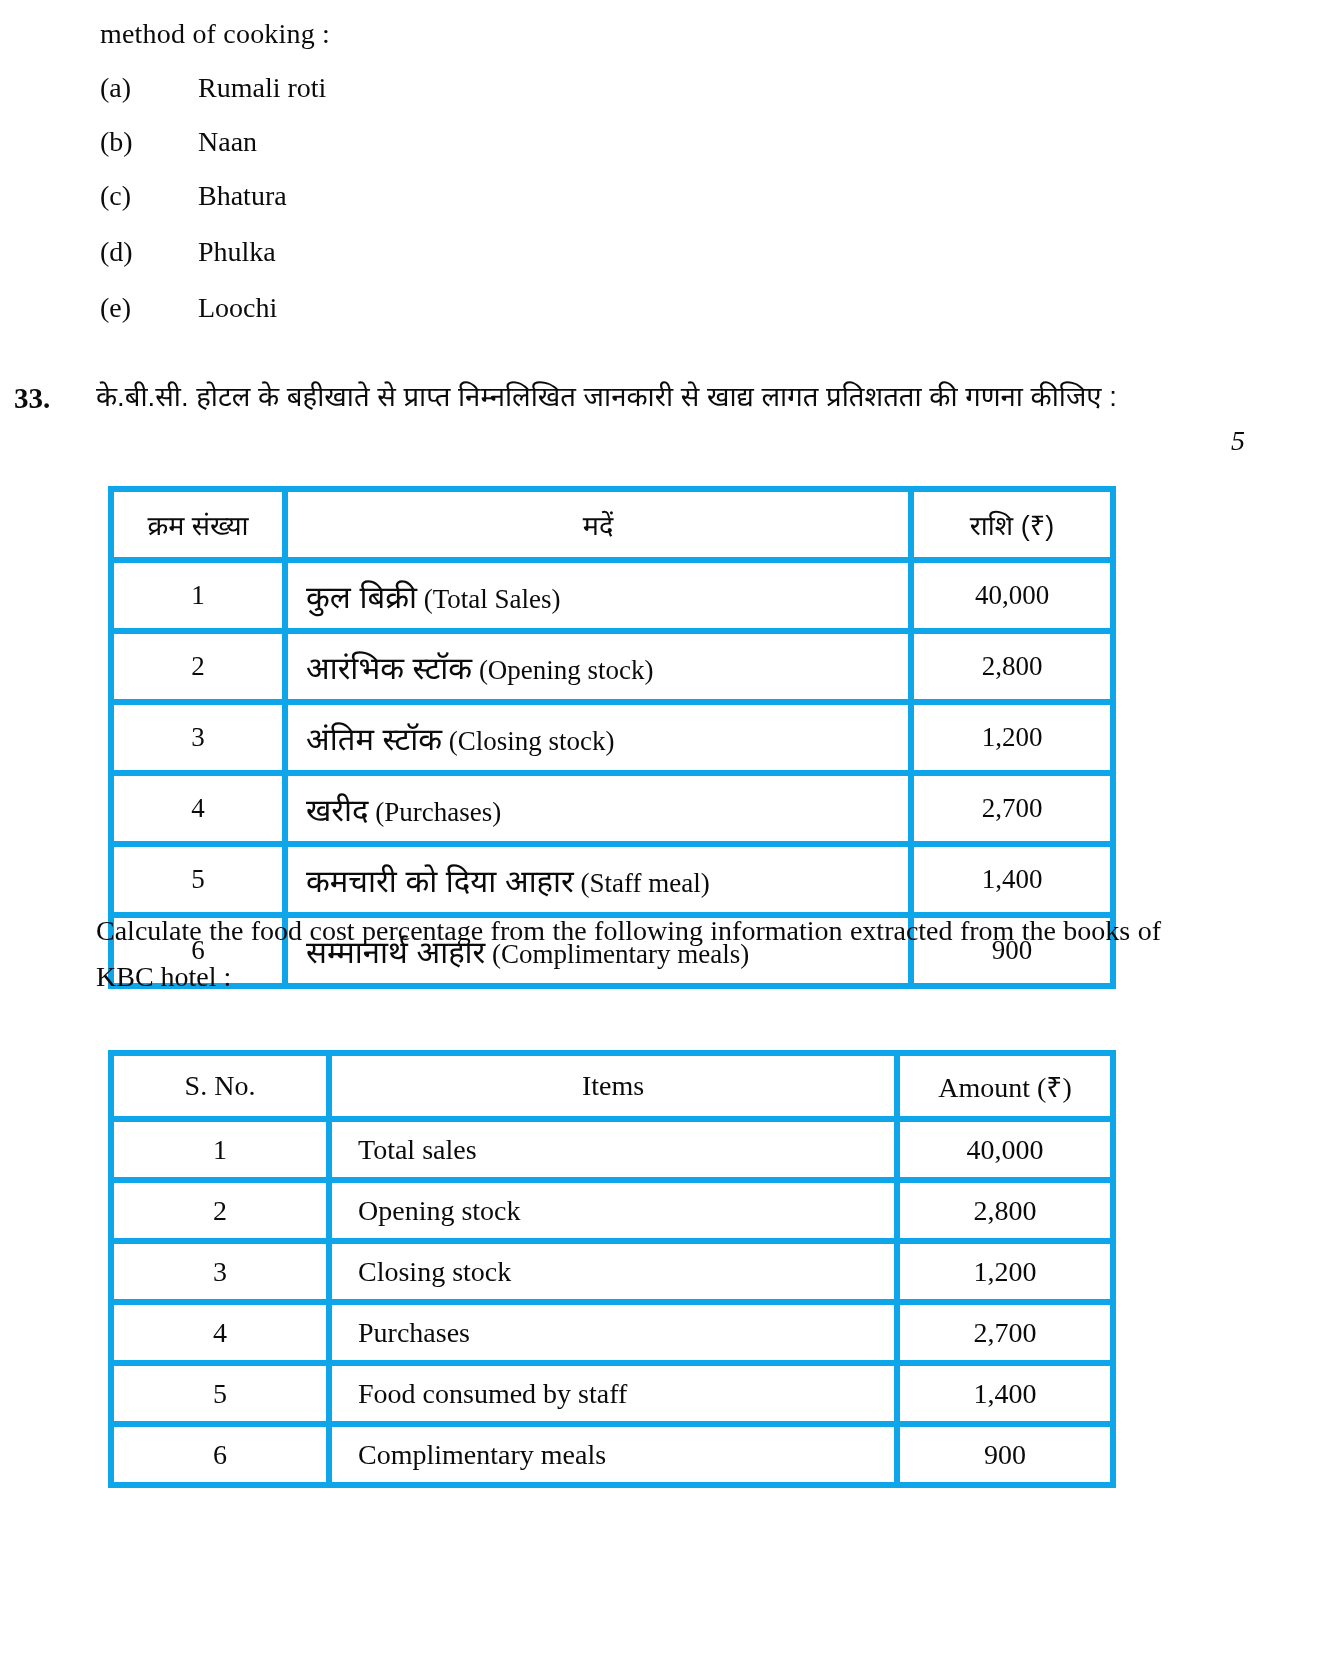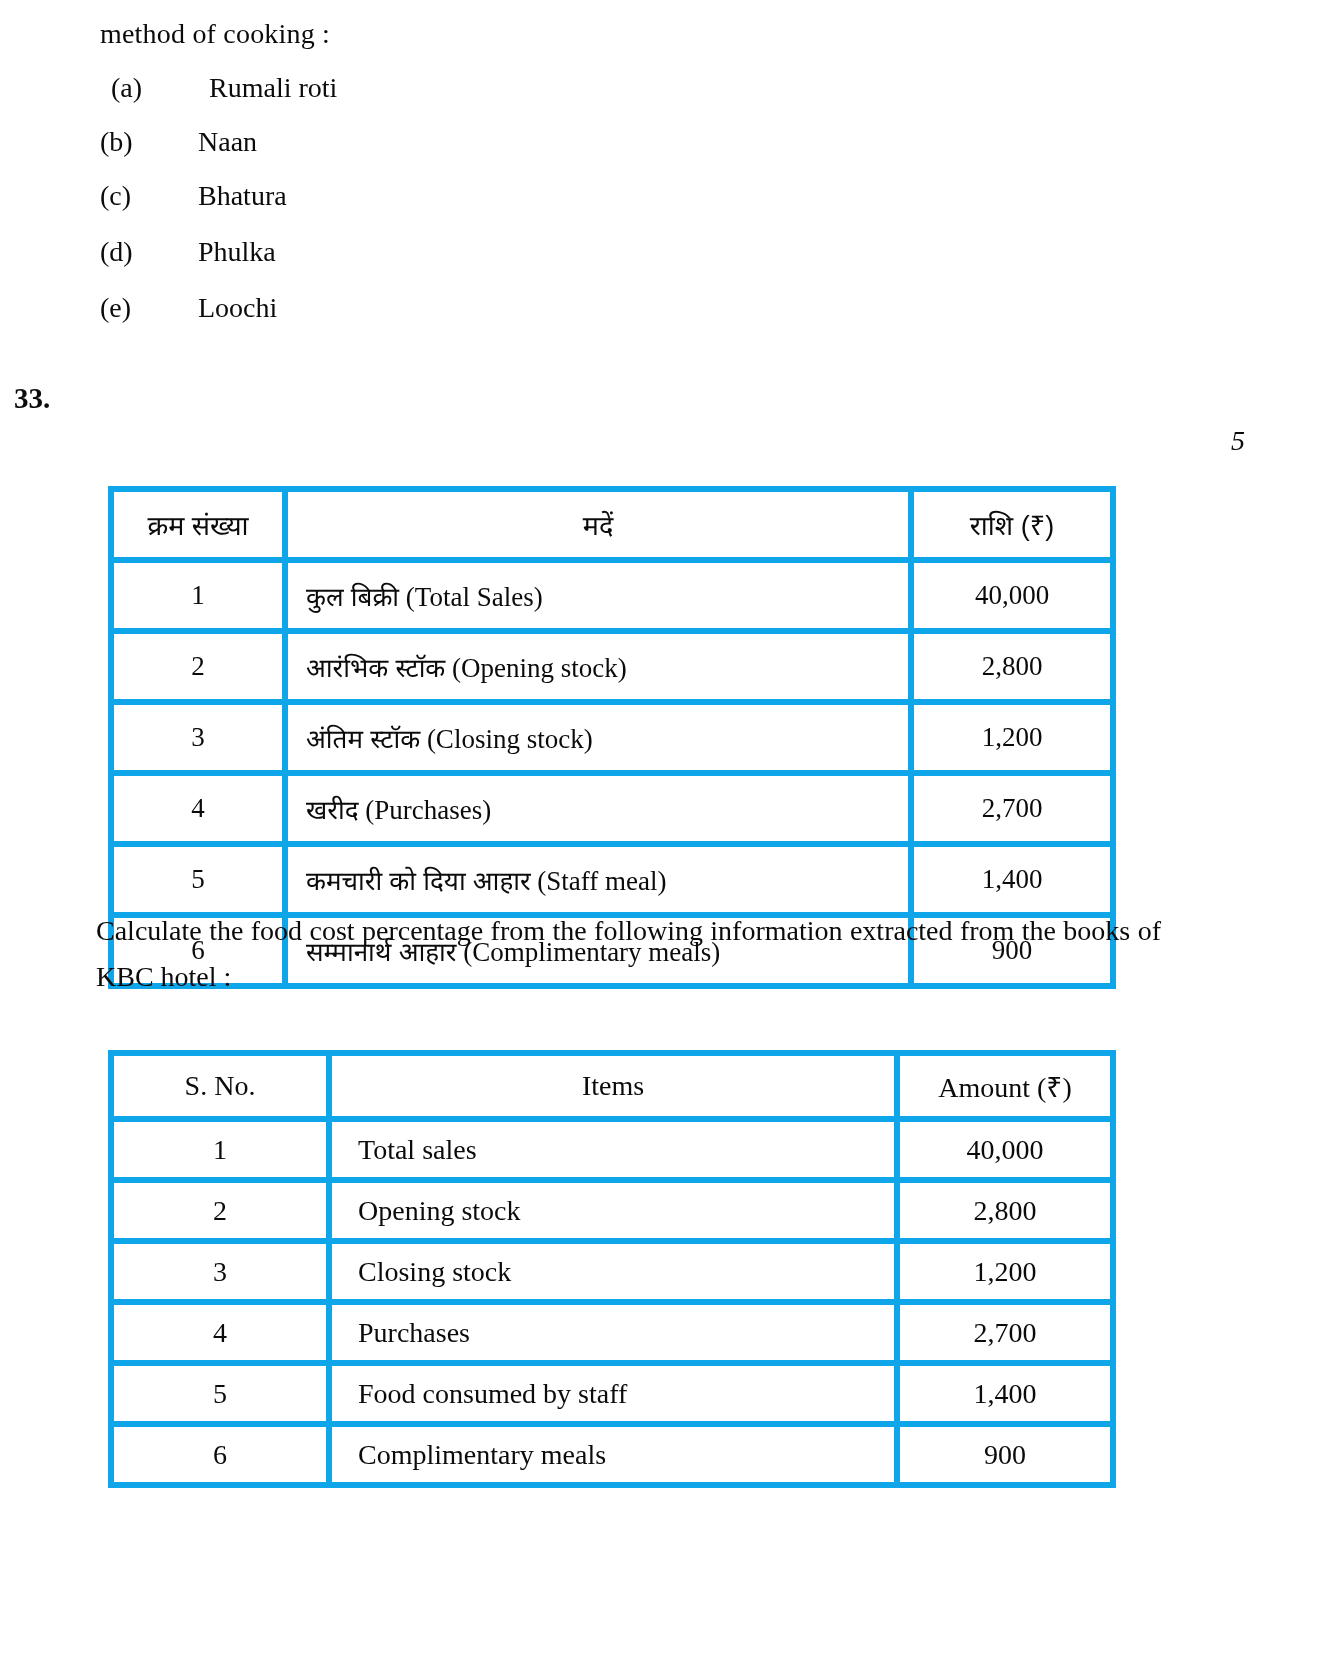--- a/index.html
+++ b/index.html
@@ -104,21 +104,21 @@
   }
   #table-hindi td, #table-hindi th {
     height: 65px;
     font-size: 27px;
   }
   #table-hindi .c-sno { width: 168px; }
   #table-hindi .c-item { width: 620px; text-align: left; padding-left: 18px; }
   #table-hindi .c-amt { width: 196px; }
   .dev {
     font-family: "Liberation Sans", sans-serif;
-    font-size: 26px;
+    font-size: 31px;
   }
   .latin {
     font-family: "Liberation Serif", serif;
     font-size: 27px;
   }
 
   .calc-para {
     position: absolute;
     left: 96px;
     top: 908px;
@@ -145,37 +145,38 @@
 </style>
 </head>
 <body>
 
 <div class="page">
 
   <div class="top-partial"></div>
 
   <div class="cont-line">method of cooking :</div>
 
-  <div class="opt" style="top:72px;margin-left:11px;">
+  <div class="opt" style="top:72px;">
     <span class="lbl">(a)</span><span class="txt">Rumali roti</span>
   </div>
   <div class="opt" style="top:126px;">
     <span class="lbl">(b)</span><span class="txt">Naan</span>
   </div>
   <div class="opt" style="top:180px;">
     <span class="lbl">(c)</span><span class="txt">Bhatura</span>
   </div>
   <div class="opt" style="top:236px;">
     <span class="lbl">(d)</span><span class="txt">Phulka</span>
   </div>
   <div class="opt" style="top:292px;">
     <span class="lbl">(e)</span><span class="txt">Loochi</span>
   </div>
 
   <div class="qnum">33.</div>
+  <div class="qhindi">के.बी.सी. होटल के बहीखाते से प्राप्त निम्नलिखित जानकारी से खाद्य लागत प्रतिशतता की गणना कीजिए :</div>
   <div class="marks">5</div>
 
   <table class="doc-table" id="table-hindi">
     <thead>
       <tr>
         <td class="c-sno dev">क्रम संख्या</td>
         <td class="c-item dev" style="text-align:center;padding-left:0;">मदें</td>
         <td class="c-amt dev">राशि (₹)</td>
       </tr>
     </thead>

